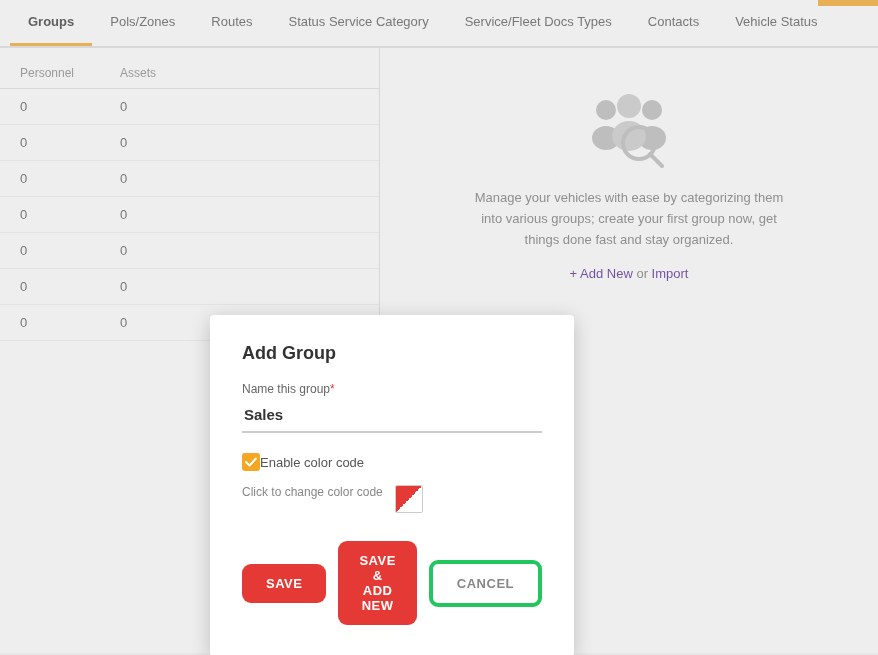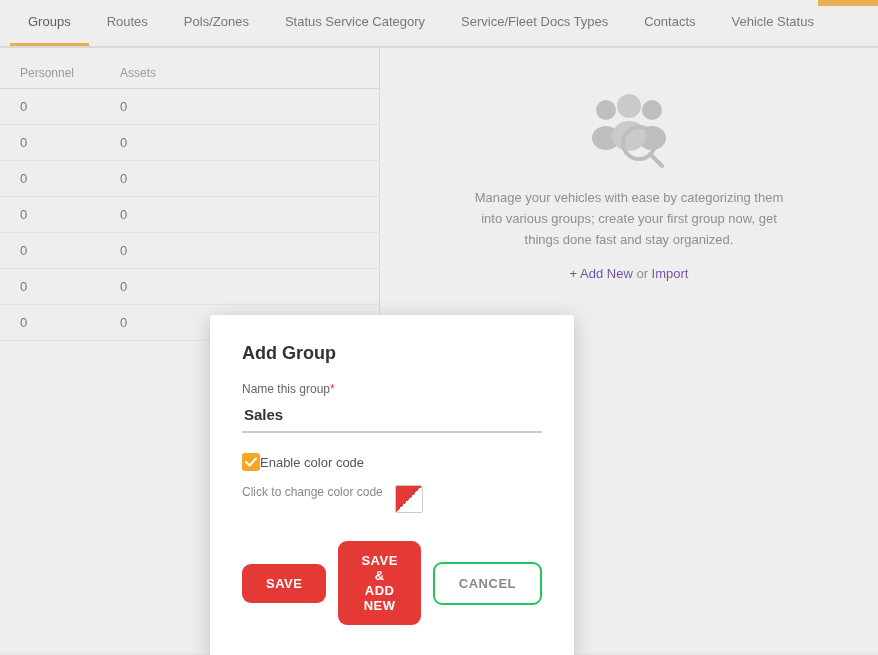--- a/index.html
+++ b/index.html
@@ -24,21 +24,21 @@
       padding: 14px 18px;
       cursor: pointer;
       font-size: 13px;
       color: #555;
       border-bottom: 3px solid transparent;
       white-space: nowrap;
       user-select: none;
     }
     .tab.active {
       color: #333;
-      font-weight: 400;
+      font-weight: 700;
       border-bottom: 3px solid #f5a623;
     }
 
     
     .main-content {
       display: flex;
       height: calc(655px - 50px);
       background: #fff;
     }
 
@@ -224,43 +224,43 @@
       color: #fff;
     }
     .btn-save-add {
       background: #e53935;
       color: #ffffff;
       padding: 12px 20px;
     }
     .btn-cancel {
       background: #fff;
       color: #888;
-      border: 2px solid #22c55e;
+      border: 4px solid #22c55e;
     }
 
     
     .curved-arrow {
       position: absolute;
       bottom: 10px;
       left: 20px;
     }
 
     .divider-h {
       border: none;
       border-top: 1px solid #e0e0e0;
       margin: 0;
     }
   </style>
 </head>
 <body>
 
 <div class="tab-bar">
   <div class="tab active">Groups</div>
+  <div class="tab">Pols/Zones</div>
   <div class="tab">Routes</div>
-  <div class="tab">Pols/Zones</div>
   <div class="tab">Status Service Category</div>
   <div class="tab">Service/Fleet Docs Types</div>
   <div class="tab">Contacts</div>
   <div class="tab">Vehicle Status</div>
 </div>
 
 <div class="main-content">
 
   <div class="table-area">
     <div class="table-header">

